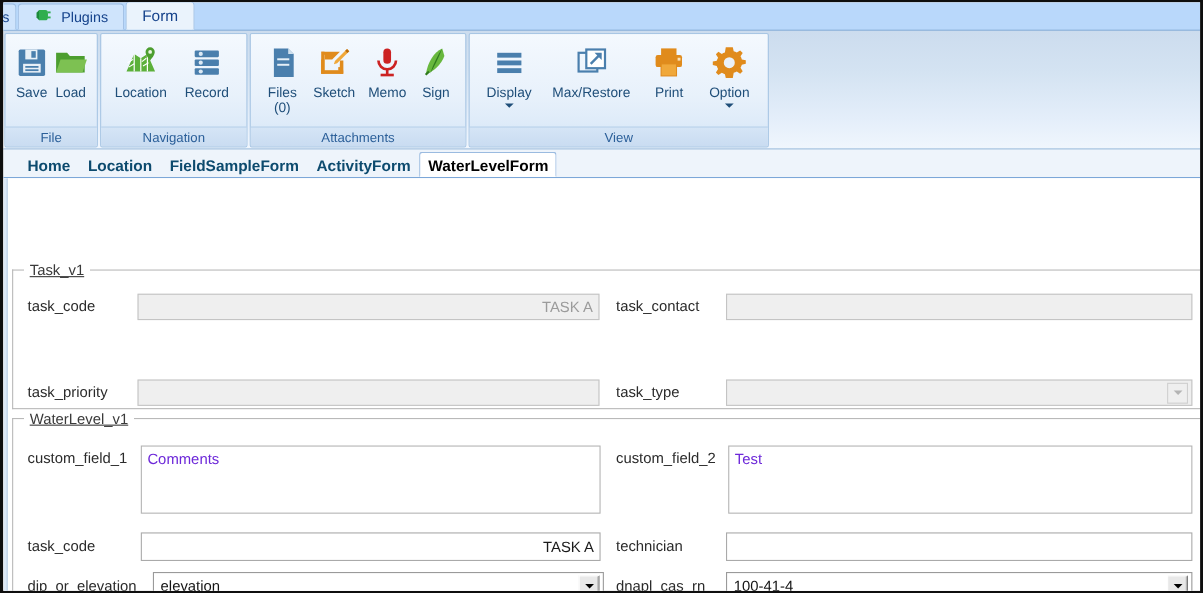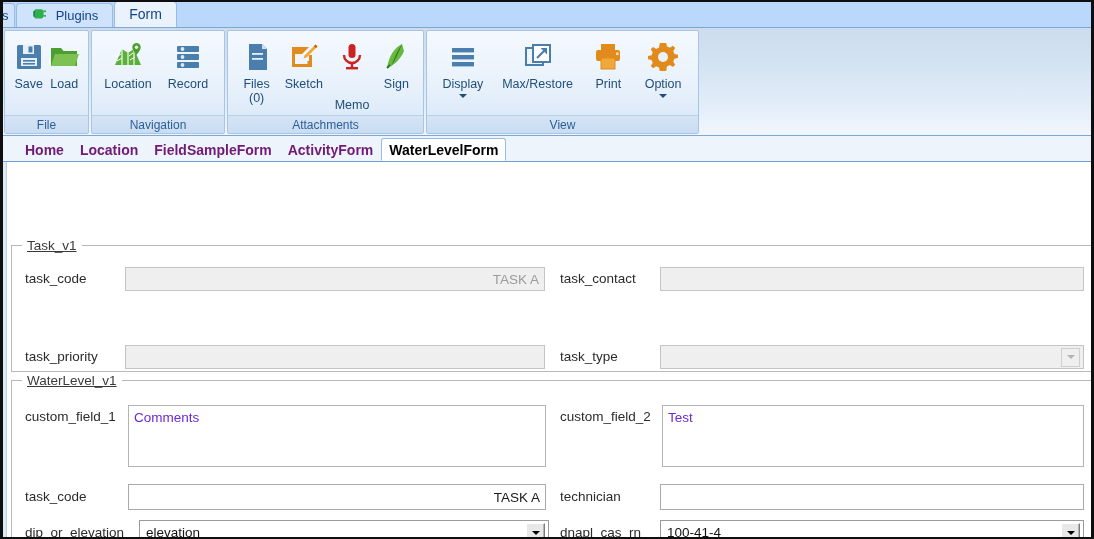--- a/index.html
+++ b/index.html
@@ -160,21 +160,21 @@
     display: flex;
     align-items: flex-end;
     padding-left: 14px;
   }
   .ptab {
     height: 23px;
     line-height: 22px;
     padding: 0 7px;
     font-size: 14px;
     font-weight: bold;
-    color: #701a75;
+    color: #0c4a6e;
     background: transparent;
     border: 1px solid transparent;
     border-bottom: none;
     white-space: nowrap;
     cursor: default;
   }
   .ptab.active {
     color: #000000;
     background: #ffffff;
     border: 1px solid #9bbbe0;
@@ -422,21 +422,21 @@
               <rect x="4" y="6" width="3" height="20" fill="#e08b1c"></rect>
               <rect x="4" y="23" width="20" height="3" fill="#e08b1c"></rect>
               <rect x="21" y="14" width="3" height="12" fill="#e08b1c"></rect>
               <path d="M27.5 3.5 L29.5 5.5 L18.5 16.5 L15.5 17.5 L16.5 14.5 Z" fill="#f0a83a"></path>
               <path d="M27.5 3.5 L29.5 5.5 L27.8 7.2 L25.8 5.2 Z" fill="#bb6c0c"></path>
               <rect x="19.5" y="20" width="3.2" height="3.2" fill="#e08b1c"></rect>
             </svg>
           </span>
           <span class="rlabel">Sketch</span>
         </div>
-        <div class="ritem" style="width:48px;gap:21px;">
+        <div class="ritem" style="width:48px;">
           <span class="glyph">
             <svg width="32" height="32" viewBox="0 0 32 32">
               <rect x="12.5" y="3" width="7" height="14" rx="3.5" fill="#cc2222"></rect>
               <path d="M8 14 a8 8 0 0 0 16 0" stroke="#cc2222" stroke-width="2.4" fill="none"></path>
               <rect x="14.8" y="21" width="2.4" height="6" fill="#cc2222"></rect>
               <rect x="10" y="26" width="12" height="2.4" fill="#cc2222"></rect>
             </svg>
           </span>
           <span class="rlabel">Memo</span>
         </div>

